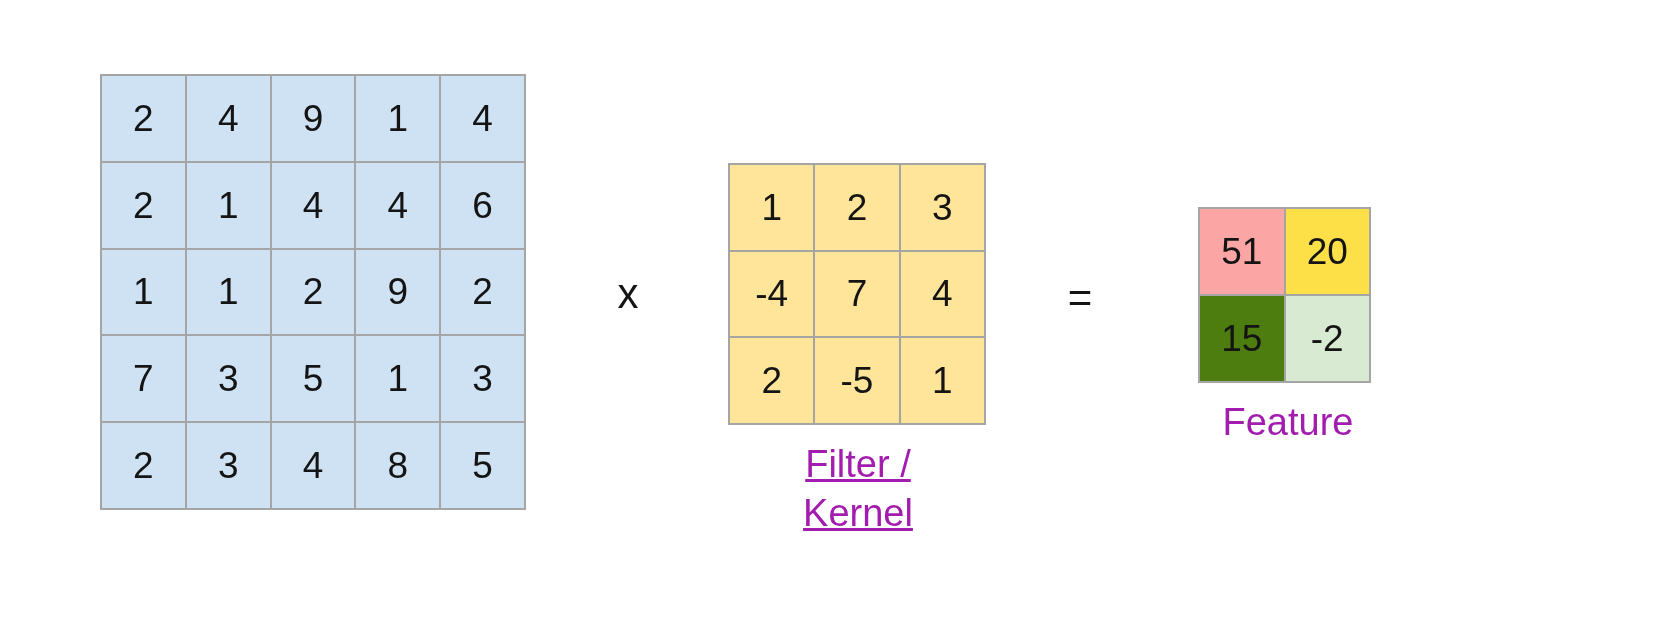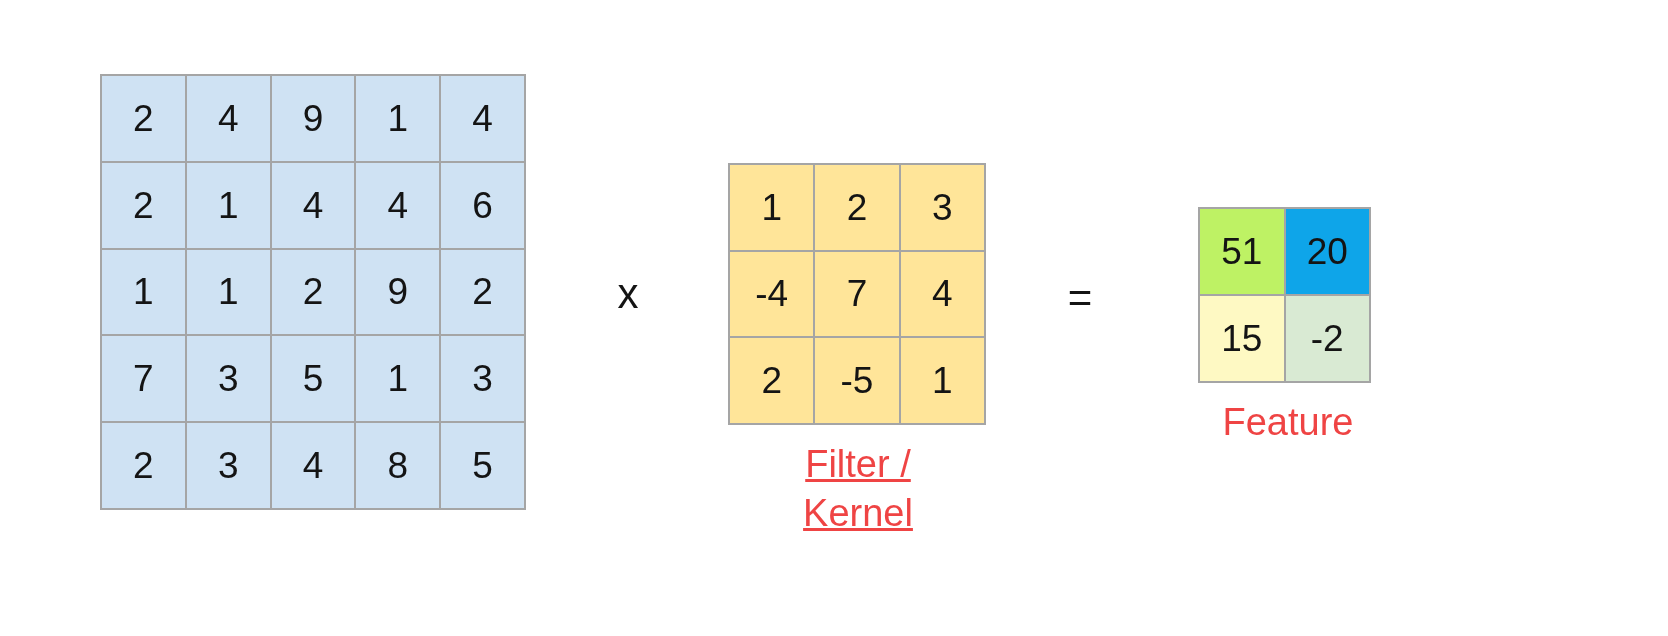--- a/index.html
+++ b/index.html
@@ -54,21 +54,21 @@
     width: 173px;
     height: 176px;
     grid-template-columns: repeat(2, 1fr);
     grid-template-rows: repeat(2, 1fr);
   }
   .matrix-label {
     position: absolute;
     text-align: center;
     font-size: 38px;
     line-height: 1.3;
-    color: #ef4444;
+    color: #a21caf;
     white-space: pre-line;
   }
   #image-label {
     left: 100px;
     top: 538px;
     width: 426px;
   }
   #filter-label {
     left: 688px;
     top: 440px;
@@ -143,23 +143,23 @@
       <div class="cell" style="background: rgb(255, 229, 153);">7</div>
       <div class="cell" style="background: rgb(255, 229, 153);">4</div>
       <div class="cell" style="background: rgb(255, 229, 153);">2</div>
       <div class="cell" style="background: rgb(255, 229, 153);">-5</div>
       <div class="cell" style="background: rgb(255, 229, 153);">1</div>
     </div>
 
   <div id="op-equals" class="operator">=</div>
 
   <div id="feature-matrix" class="matrix">
-      <div class="cell" style="background: #bef264;">51</div>
-      <div class="cell" style="background: #0ea5e9; text-align: right;">20</div>
-      <div class="cell" style="background: #fef9c3;">15</div>
+      <div class="cell" style="background: #fca5a5;">51</div>
+      <div class="cell" style="background: #fde047; text-align: right;">20</div>
+      <div class="cell" style="background: #4d7c0f;">15</div>
       <div class="cell" style="background: rgb(217, 234, 211);">-2</div>
     </div>
 
 
   <div id="filter-label" class="matrix-label">Filter /
 Kernel</div>
 
   <div id="feature-label" class="matrix-label">Feature</div>
 
 </div>

